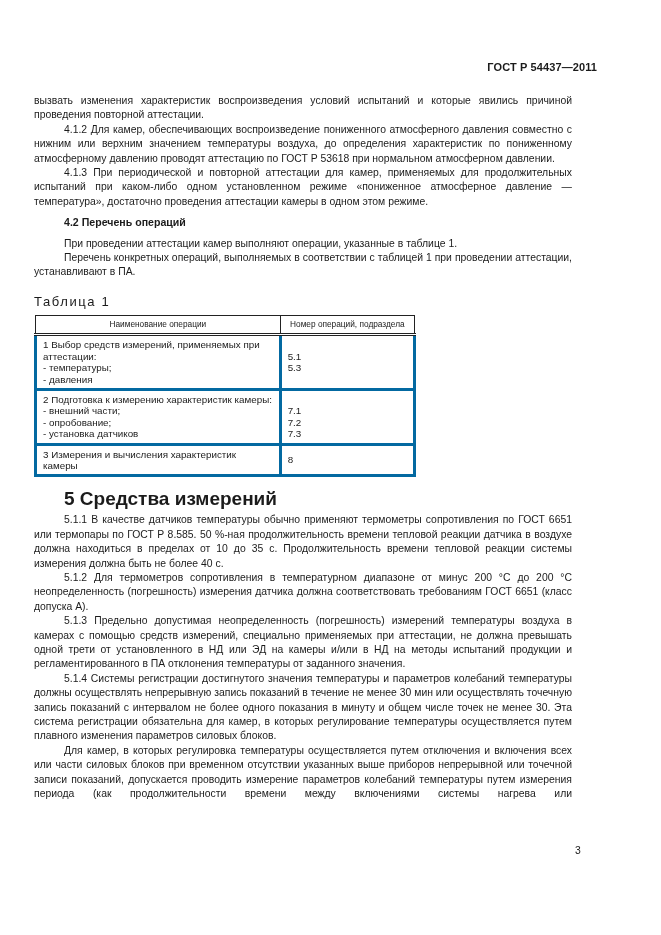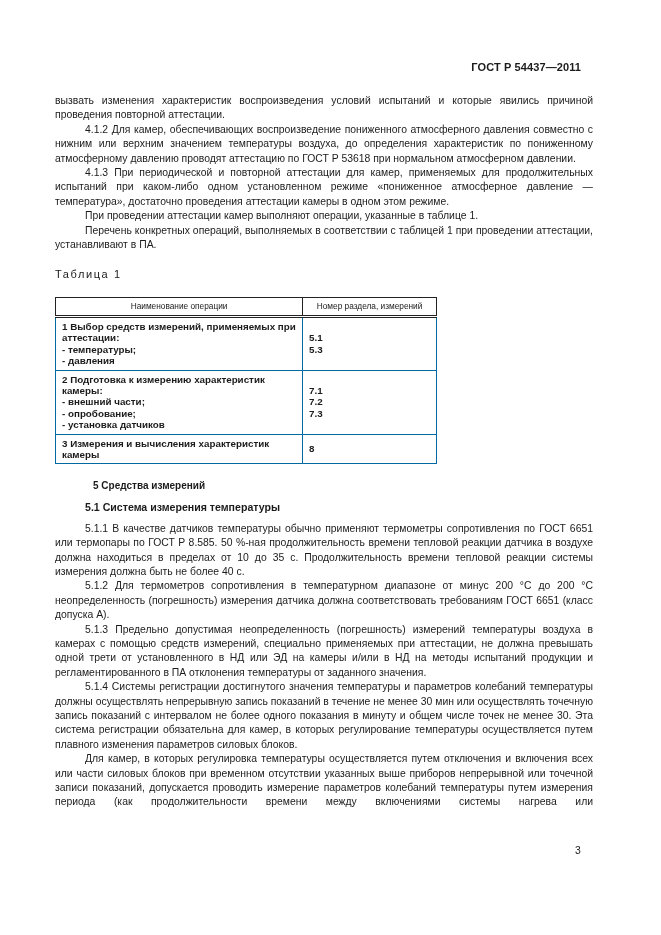--- a/index.html
+++ b/index.html
@@ -11,77 +11,76 @@
       width: 661px;
       height: 935px;
       position: relative;
       overflow: hidden;
       font-family: "Liberation Sans", sans-serif;
       color: #1b1b1b;
     }
     .page-header {
       position: absolute;
       top: 61px;
-      right: 80px;
+      right: 64px;
       font-size: 11px;
       font-weight: bold;
       letter-spacing: 0.1px;
     }
     .content {
       position: absolute;
-      left: 55px;
+      left: 34px;
       top: 94px;
       width: 538px;
       font-size: 10.4px;
       line-height: 14.4px;
     }
     .p {
       margin: 0;
       text-align: justify;
       text-align-last: left;
     }
     .indent {
       text-indent: 30px;
     }
     .h2 {
       margin: 6px 0 7px 30px;
       font-weight: bold;
       font-size: 10.6px;
     }
     .h1 {
-      margin: 13px 0 6px 38px;
+      margin: 13px 0 6px 30px;
       font-weight: bold;
-      font-size: 10px;
+      font-size: 19px;
       line-height: 17px;
     }
     .table-caption {
-      margin: 15px 0 15px 0;
-      font-size: 11px;
+      margin: 15px 0 6px 0;
+      font-size: 13px;
       letter-spacing: 1.6px;
     }
     table.ops {
       width: 382px;
       border-collapse: collapse;
       font-size: 9.8px;
       line-height: 11.4px;
       margin-bottom: 10px;
     }
     table.ops th {
       font-weight: normal;
       font-size: 8.3px;
       height: 17px;
       border: 1px solid #222;
       border-bottom: 3px double #222;
       padding: 0 4px;
     }
     table.ops td {
-      border: 1px solid #0369a1;
+      border: 3px solid #0369a1;
       padding: 3px 6px 3px 6px;
       vertical-align: top;
-      font-weight: bold;
     }
     table.ops td.num {
       text-align: left;
       vertical-align: top;
     }
     table.ops td.single {
       height: 13px;
       vertical-align: middle;
       margin-left: 36px;
     }
@@ -100,30 +99,31 @@
 <body>
 
 <div class="page-header">ГОСТ Р 54437—2011</div>
 
 <div class="content">
 
   <p class="p">вызвать изменения характеристик воспроизведения условий испытаний и которые явились причиной проведения повторной аттестации.</p>
   <p class="p indent">4.1.2 Для камер, обеспечивающих воспроизведение пониженного атмосферного давления совместно с нижним или верхним значением температуры воздуха, до определения характеристик по пониженному атмосферному давлению проводят аттестацию по ГОСТ Р 53618 при нормальном атмосферном давлении.</p>
   <p class="p indent">4.1.3 При периодической и повторной аттестации для камер, применяемых для продолжительных испытаний при каком-либо одном установленном режиме «пониженное атмосферное давление — температура», достаточно проведения аттестации камеры в одном этом режиме.</p>
 
+  <div class="h2">4.2 Перечень операций</div>
   <p class="p indent">При проведении аттестации камер выполняют операции, указанные в таблице 1.</p>
   <p class="p indent">Перечень конкретных операций, выполняемых в соответствии с таблицей 1 при проведении аттестации, устанавливают в ПА.</p>
 
   <div class="table-caption">Таблица 1</div>
 
   <table class="ops">
     <thead>
       <tr>
         <th class="col1">Наименование операции</th>
-        <th class="col2">Номер раздела, измерений</th>
+        <th class="col2">Номер операций, подраздела</th>
       </tr>
     </thead>
     <tbody>
       <tr>
         <td>
           <span class="item-line">1 Выбор средств измерений, применяемых при аттестации:</span>
           <span class="sub">- температуры;</span>
           <span class="sub">- давления</span>
         </td>
         <td class="num">
@@ -147,21 +147,20 @@
         </td>
       </tr>
       <tr>
         <td class="single">3 Измерения и вычисления характеристик камеры</td>
         <td class="num single">8</td>
       </tr>
     </tbody>
   </table>
 
   <div class="h1">5 Средства измерений</div>
-  <div class="h2">5.1 Система измерения температуры</div>
 
   <p class="p indent">5.1.1 В качестве датчиков температуры обычно применяют термометры сопротивления по ГОСТ 6651 или термопары по ГОСТ Р 8.585. 50 %-ная продолжительность времени тепловой реакции датчика в воздухе должна находиться в пределах от 10 до 35 с. Продолжительность времени тепловой реакции системы измерения должна быть не более 40 с.</p>
   <p class="p indent">5.1.2 Для термометров сопротивления в температурном диапазоне от минус 200 °C до 200 °C неопределенность (погрешность) измерения датчика должна соответствовать требованиям ГОСТ 6651 (класс допуска А).</p>
   <p class="p indent">5.1.3 Предельно допустимая неопределенность (погрешность) измерений температуры воздуха в камерах с помощью средств измерений, специально применяемых при аттестации, не должна превышать одной трети от установленного в НД или ЭД на камеры и/или в НД на методы испытаний продукции и регламентированного в ПА отклонения температуры от заданного значения.</p>
   <p class="p indent">5.1.4 Системы регистрации достигнутого значения температуры и параметров колебаний температуры должны осуществлять непрерывную запись показаний в течение не менее 30 мин или осуществлять точечную запись показаний с интервалом не более одного показания в минуту и общем числе точек не менее 30. Эта система регистрации обязательна для камер, в которых регулирование температуры осуществляется путем плавного изменения параметров силовых блоков.</p>
   <p class="p indent" style="text-align-last: justify;">Для камер, в которых регулировка температуры осуществляется путем отключения и включения всех или части силовых блоков при временном отсутствии указанных выше приборов непрерывной или точечной записи показаний, допускается проводить измерение параметров колебаний температуры путем измерения периода (как продолжительности времени между включениями системы нагрева или</p>
 
 </div>
 
 <div class="page-number">3</div>

